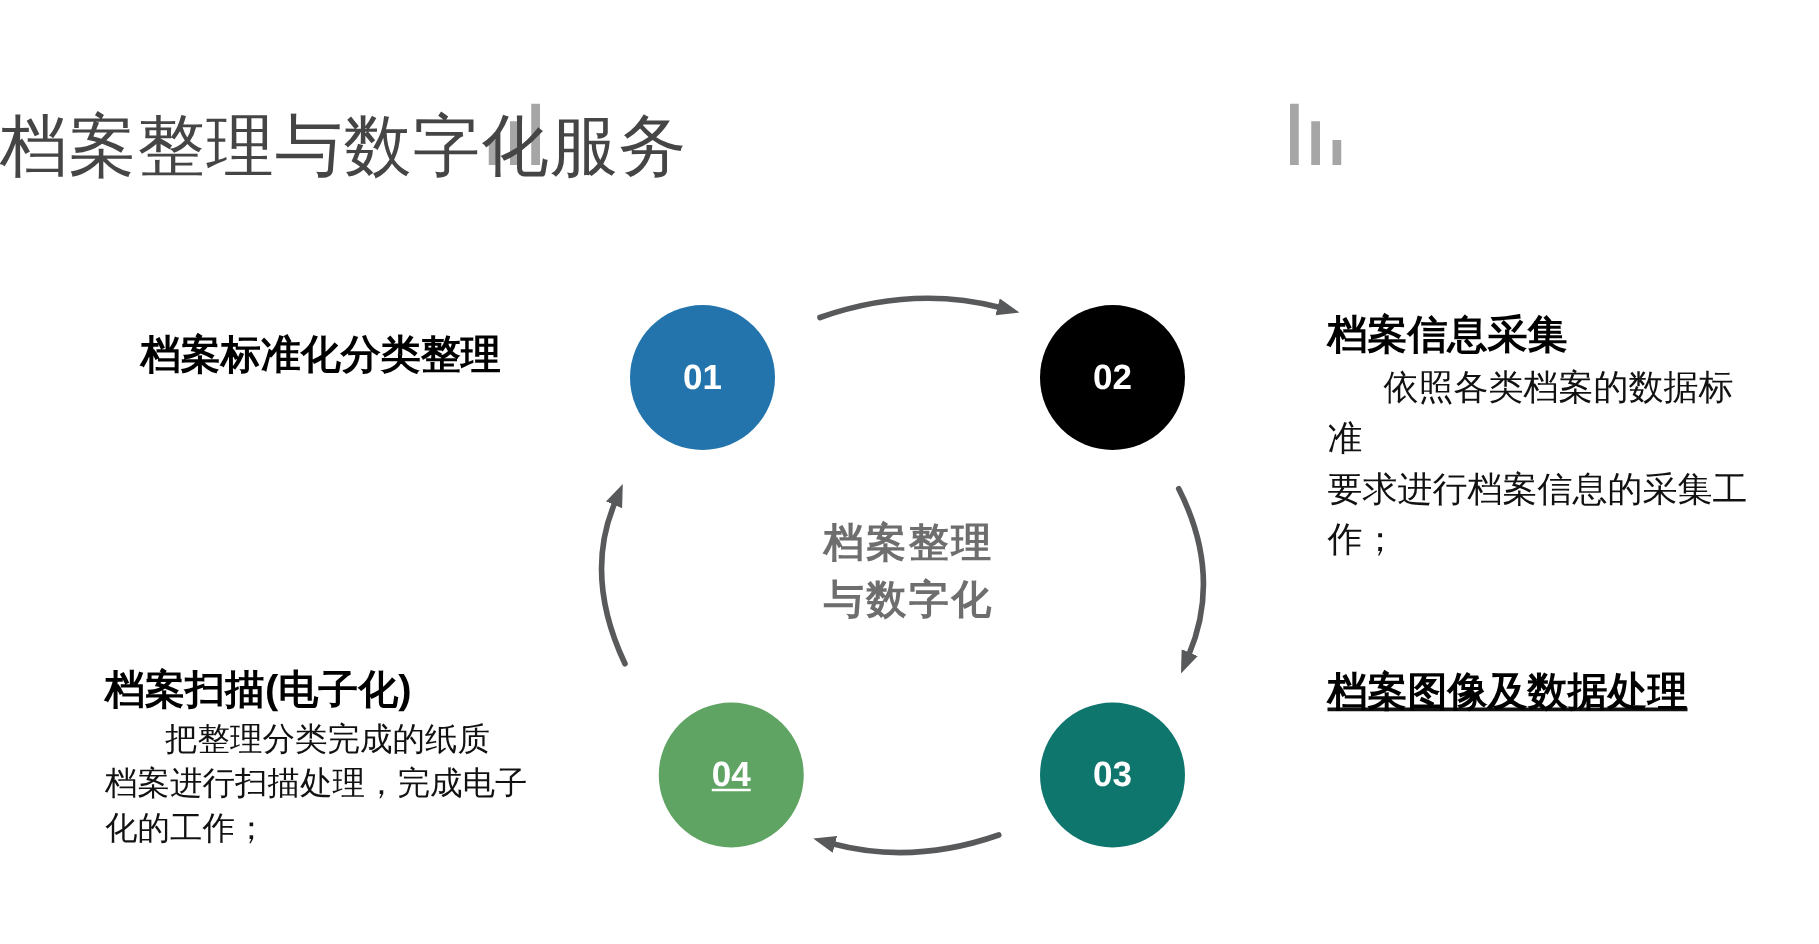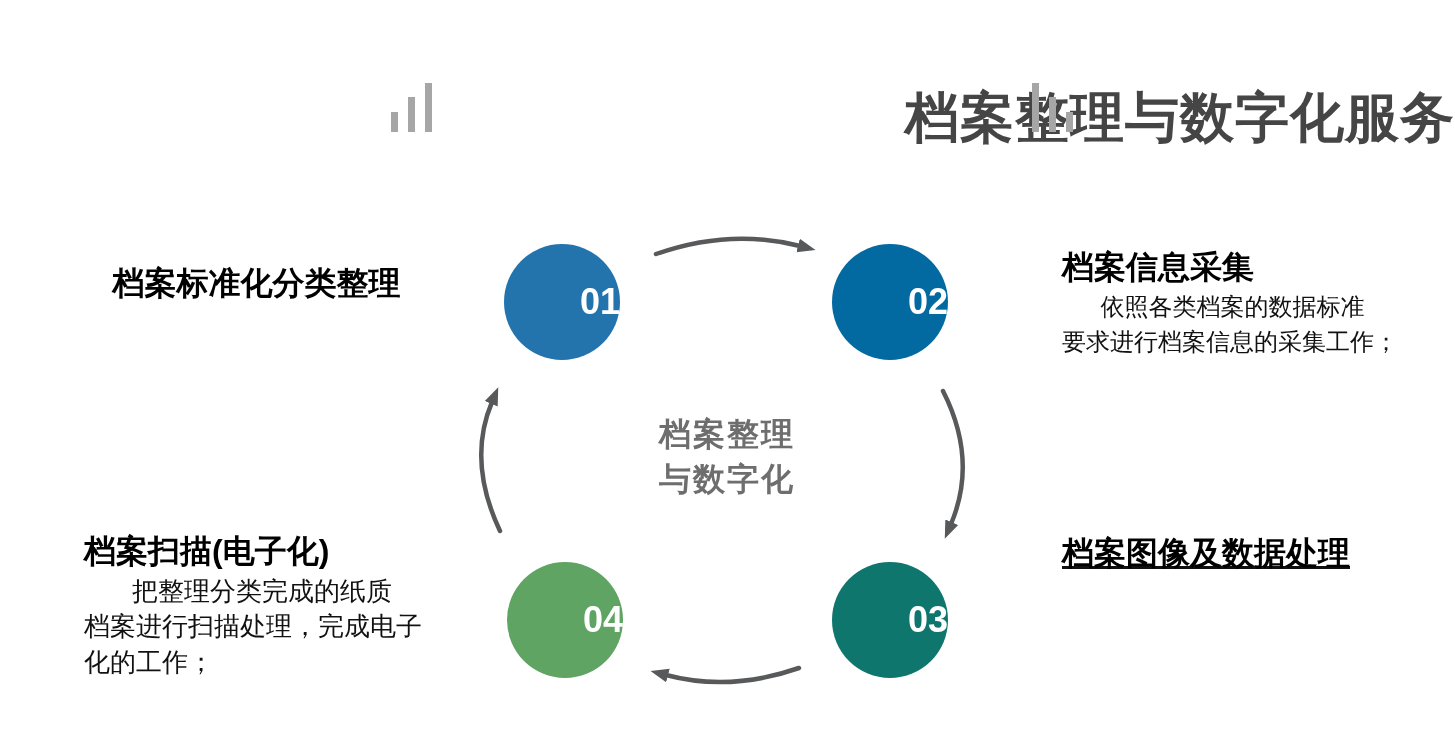--- a/index.html
+++ b/index.html
@@ -4,60 +4,60 @@
 <style>
   html,body{margin:0;padding:0;}
   body{
     width:1455px;height:755px;position:relative;overflow:hidden;
     background:#ffffff;
     font-family:"Liberation Sans","DejaVu Sans",sans-serif;
   }
   
   .page-title{
     position:absolute;top:88px;left:0;width:100%;
-    text-align:right;font-size:54px;font-weight:700;color:#454545;
+    text-align:left;font-size:54px;font-weight:400;color:#454545;
     letter-spacing:1px;line-height:1.1;
   }
   .bars{position:absolute;display:flex;align-items:flex-end;gap:10px;}
   .bars-left{left:391px;top:83px;height:49px;}
   .bars-right{left:1032px;top:83px;height:49px;}
   .bar{width:7px;background:#a6a6a6;}
   .bar.h1{height:20px;}
   .bar.h2{height:35px;}
   .bar.h3{height:49px;}
   
   .circle{
     position:absolute;width:116px;height:116px;border-radius:50%;
-    display:flex;align-items:center;justify-content:flex-end;
-    color:#ffffff;font-size:36px;font-weight:700;
+    display:flex;align-items:center;justify-content:center;
+    color:#ffffff;font-size:28px;font-weight:700;
   }
   .circle.c1{left:504px;top:244px;}
   .circle.c2{left:832px;top:244px;}
   .circle.c3{left:832px;top:562px;}
-  .circle.c4{left:507px;top:562px;}
+  .circle.c4{left:527px;top:562px;text-decoration:underline;}
   
   .center-label{
     position:absolute;left:577px;top:412px;width:300px;
     text-align:center;font-size:32px;font-weight:700;color:#6e6e6e;
     line-height:1.42;letter-spacing:2px;white-space:pre-line;
   }
   
   .block{position:absolute;color:#111111;}
   .block .block-title{
     font-size:32px;font-weight:700;color:#000000;
     line-height:1.2;margin:0 0 4px 0;
   }
   .block .block-desc{
     margin:0;white-space:pre-line;
   }
   .block-1{left:84px;top:264px;width:345px;}
   .block-1 .block-title{text-align:center;}
   .block-1 .block-desc{font-size:26px;line-height:1.35;text-indent:1.9em;}
   .block-2{left:1062px;top:248px;width:350px;}
-  .block-2 .block-desc{font-size:24px;line-height:1.45;text-indent:1.6em;}
+  .block-2 .block-desc{font-size:28px;line-height:1.45;text-indent:1.6em;}
   .block-3{left:1062px;top:534px;width:350px;text-decoration:underline;}
   .block-3 .block-desc{font-size:24px;line-height:1.45;}
   .block-4{left:84px;top:532px;width:345px;}
   .block-4 .block-title{text-align:left;}
   .block-4 .block-desc{font-size:26px;line-height:1.35;text-indent:1.85em;}
   
   .arrows{position:absolute;left:0;top:0;pointer-events:none;}
   .arrows path.flow{fill:none;stroke:#58595b;stroke-width:4.5;stroke-linecap:round;}
   .arrows .head{fill:#58595b;}
 </style>
@@ -84,21 +84,21 @@
   </defs>
   <path class="flow" d="M 656 254 Q 730 228 800 246" marker-end="url(#ah)"></path>
   <path class="flow" d="M 943 391 Q 978 460 951 524" marker-end="url(#ah)"></path>
   <path class="flow" d="M 799 668 Q 730 692 666 675" marker-end="url(#ah)"></path>
   <path class="flow" d="M 500 531 Q 467 461 492 402" marker-end="url(#ah)"></path>
 </svg>
 
 <div class="circle c1" style="background: rgb(35, 116, 173);">
   <span>01</span>
 </div>
-<div class="circle c2" style="background: #0369a1;">
+<div class="circle c2" style="background: #000000;">
   <span>02</span>
 </div>
 <div class="circle c3" style="background: #0f766e;">
   <span>03</span>
 </div>
 <div class="circle c4" style="background: rgb(95, 164, 99);">
   <span>04</span>
 </div>
 
 <div class="center-label">档案整理

